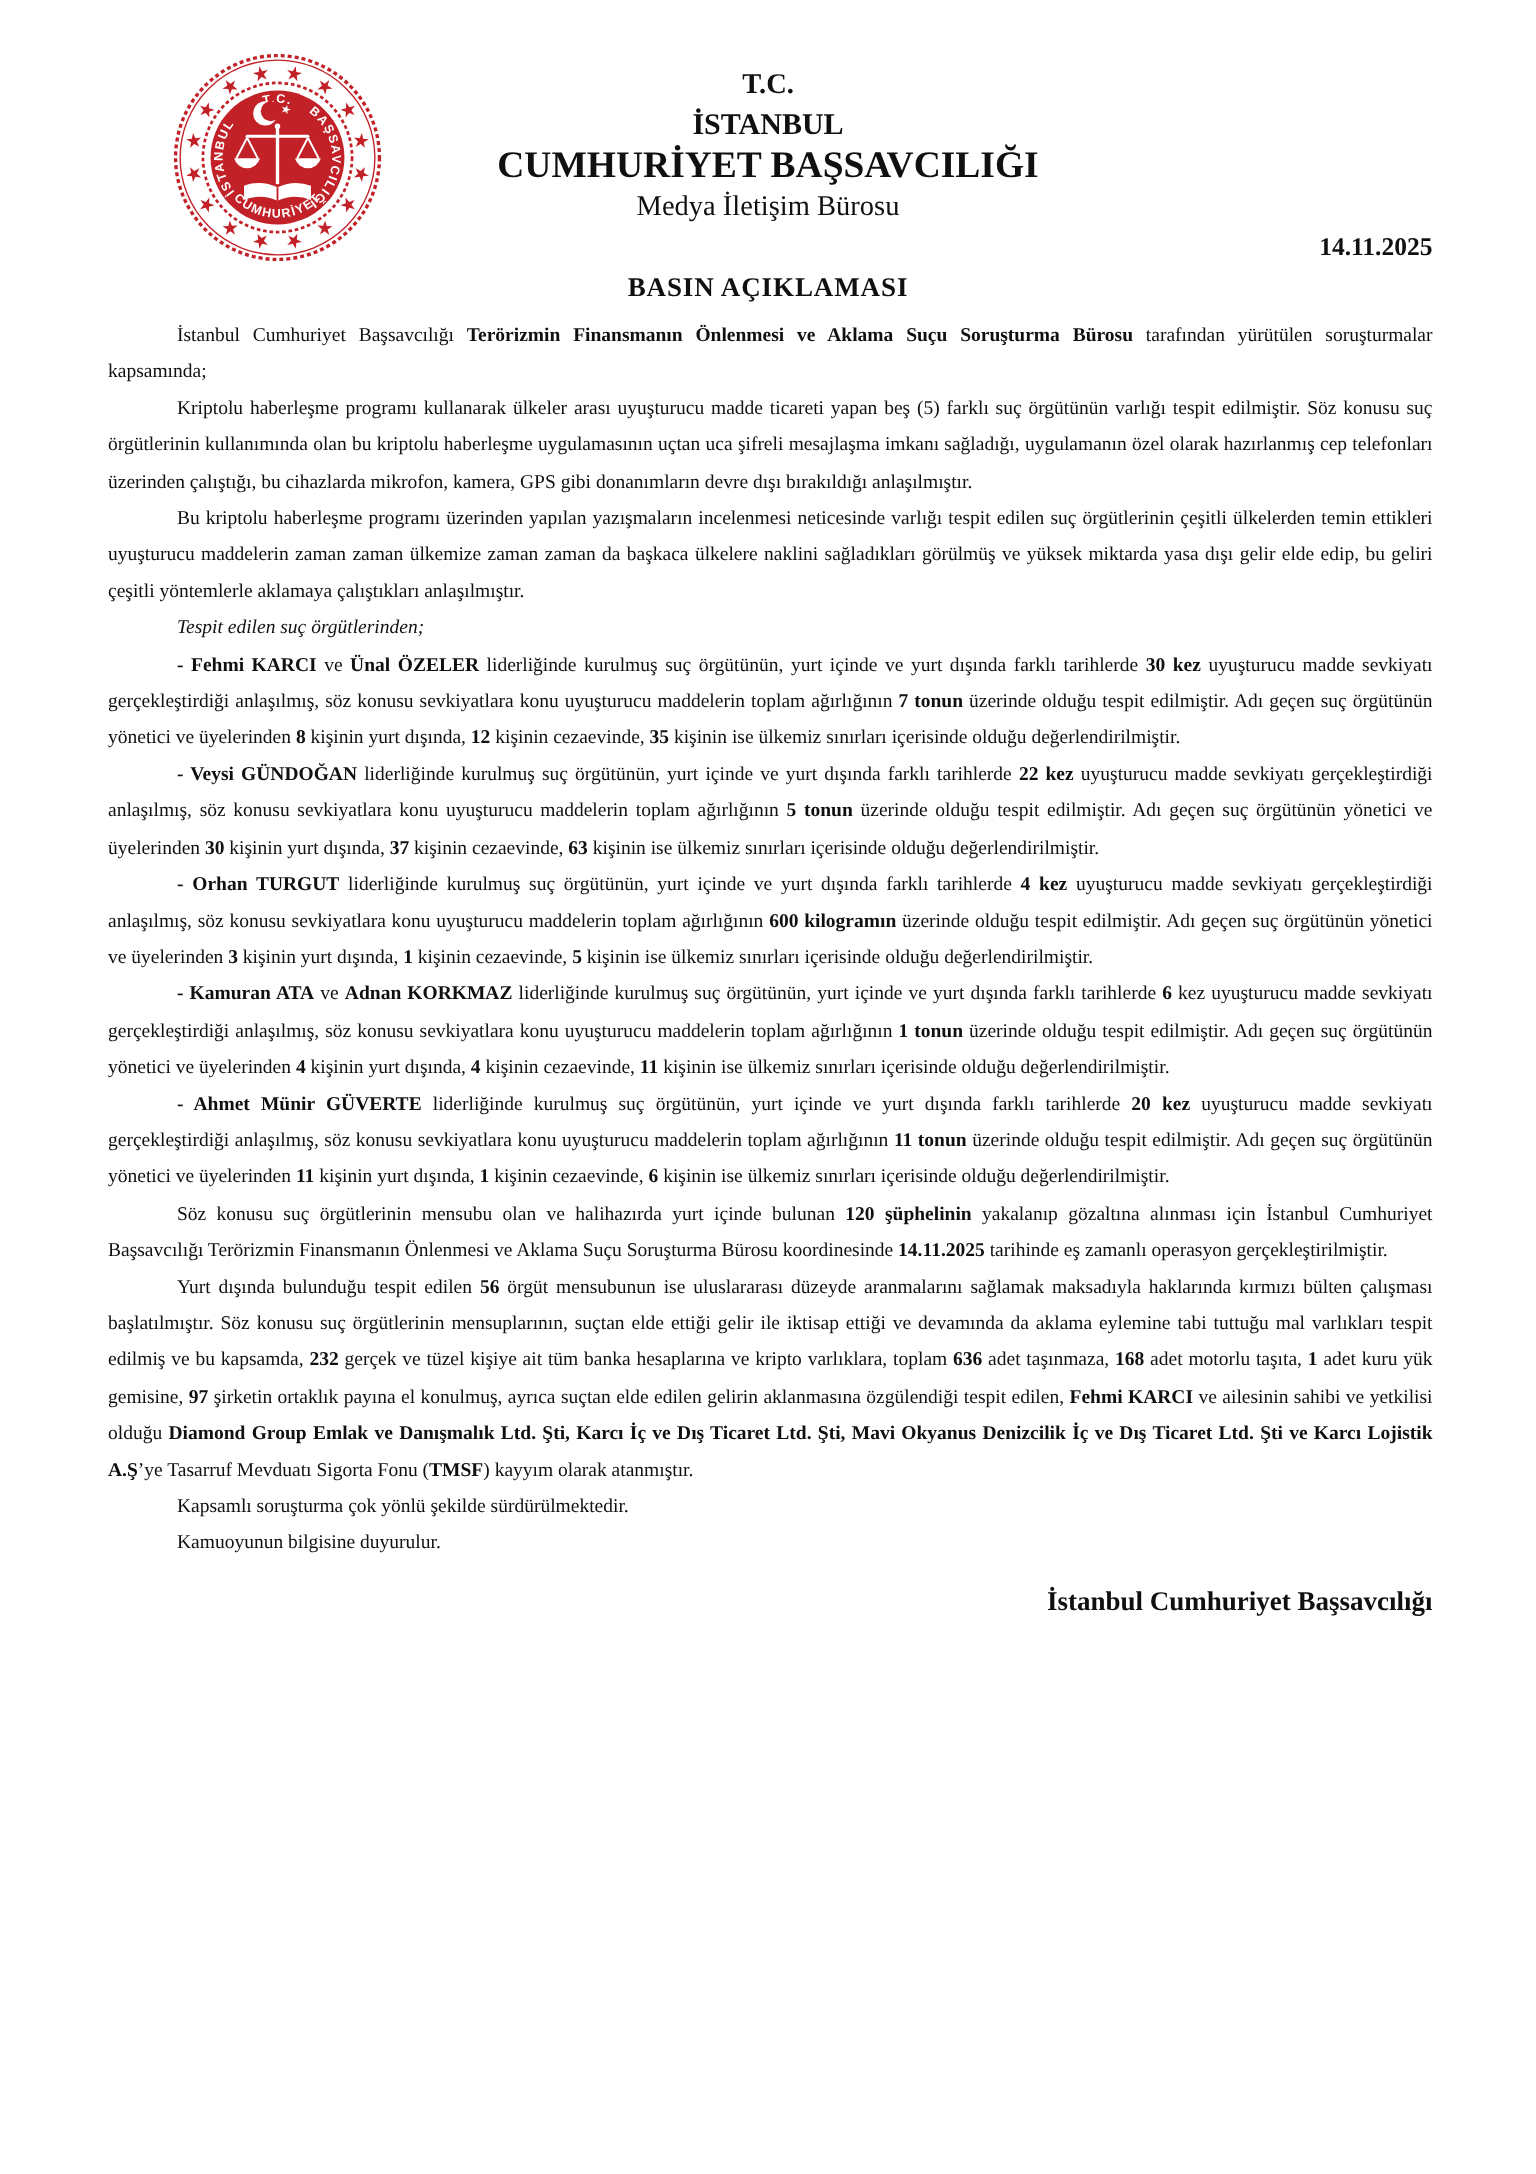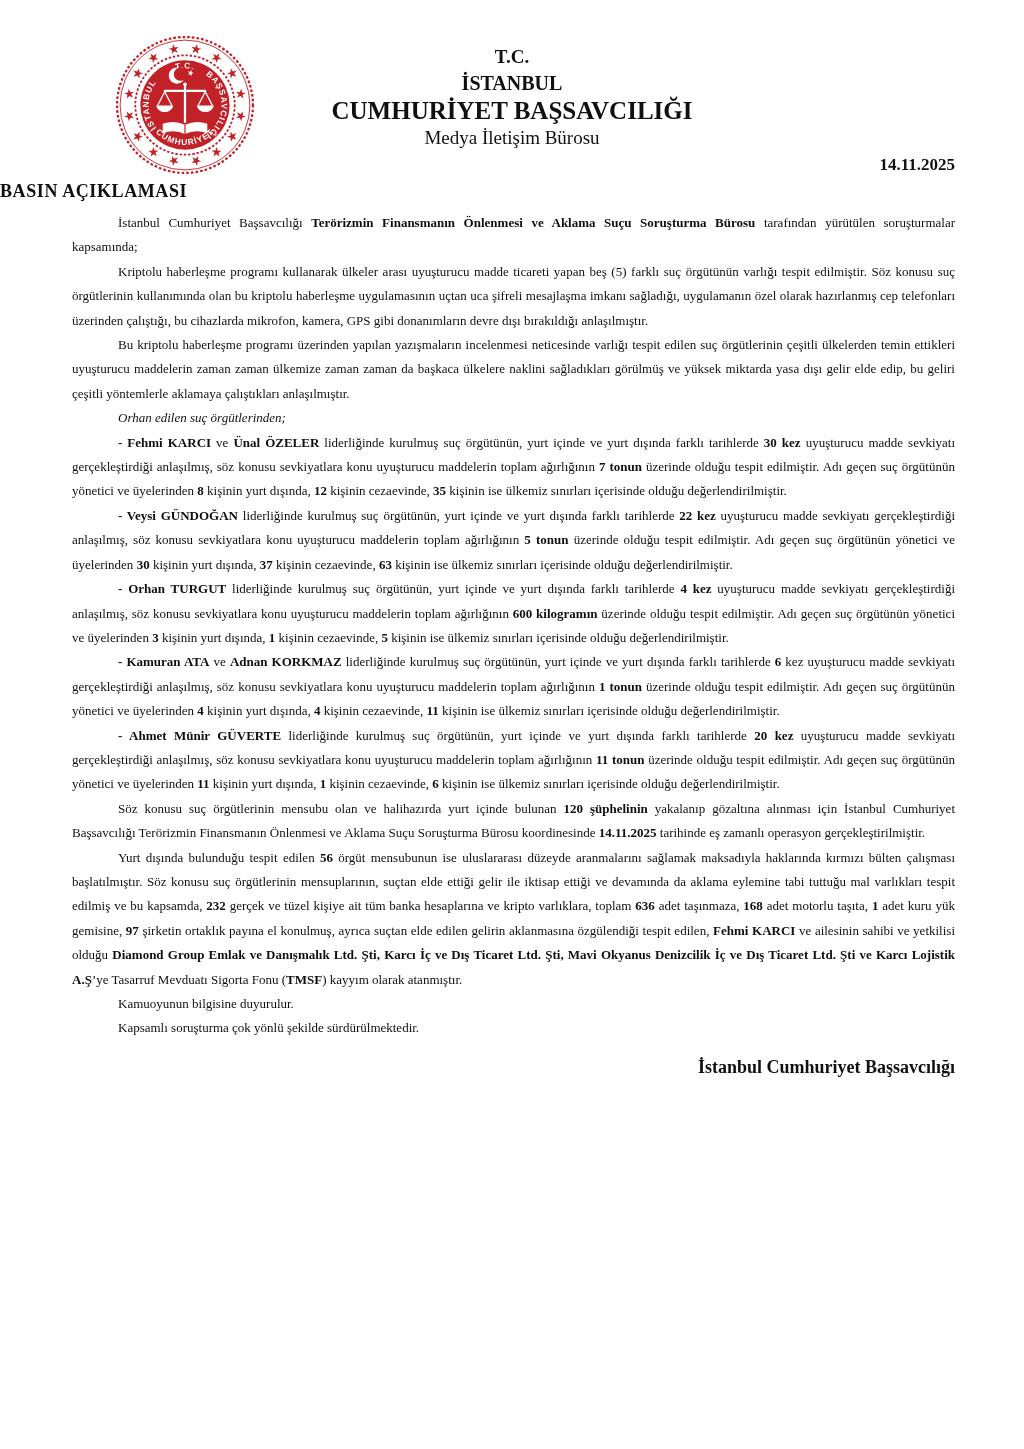--- a/index.html
+++ b/index.html
@@ -15,21 +15,21 @@
   .seal .red-fill{fill:var(--seal-red,#c22128);}
   .seal .white-fill{fill:#ffffff;}
   .seal .white-stroke{stroke:#ffffff;fill:none;}
   .seal text{font-family:"Liberation Sans","DejaVu Sans",sans-serif;font-weight:bold;fill:#ffffff;}
   .h-center{text-align:center;}
   .h-tc{font-size:19px;font-weight:700;line-height:26px;}
   .h-city{font-size:20px;font-weight:700;line-height:27px;}
   .h-office{font-size:25px;font-weight:700;line-height:28px;}
   .h-bureau{font-size:19px;font-weight:400;line-height:26px;}
   .date-line{text-align:right;padding-right:69px;font-weight:700;font-size:17px;line-height:22px;margin-top:3px;}
-  .doc-title{text-align:left;font-weight:700;font-size:18px;letter-spacing:.6px;margin-top:5px;}
+  .doc-title{text-align:center;font-weight:700;font-size:18px;letter-spacing:.6px;margin-top:5px;}
   
   .body{padding:9px 69px 0 72px;font-size:13px;line-height:24.4px;text-align:justify;}
   .para{margin:0;text-indent:46px;}
   .italic{font-style:italic;}
   
   .signature{margin-top:16px;padding-right:69px;text-align:right;font-weight:700;font-size:18px;}
 </style>
 </head>
 <body>
 
@@ -112,29 +112,29 @@
 
     <div class="date-line">14.11.2025</div>
 
     <div class="doc-title">BASIN AÇIKLAMASI</div>
   </div>
 
   <main class="body">
       <p class="para"><span>İstanbul Cumhuriyet Başsavcılığı </span><b>Terörizmin Finansmanın Önlenmesi ve Aklama Suçu Soruşturma Bürosu</b><span> tarafından yürütülen soruşturmalar kapsamında;</span></p>
       <p class="para"><span>Kriptolu haberleşme programı kullanarak ülkeler arası uyuşturucu madde ticareti yapan beş (5) farklı suç örgütünün varlığı tespit edilmiştir. Söz konusu suç örgütlerinin kullanımında olan bu kriptolu haberleşme uygulamasının uçtan uca şifreli mesajlaşma imkanı sağladığı, uygulamanın özel olarak hazırlanmış cep telefonları üzerinden çalıştığı, bu cihazlarda mikrofon, kamera, GPS gibi donanımların devre dışı bırakıldığı anlaşılmıştır.</span></p>
       <p class="para"><span>Bu kriptolu haberleşme programı üzerinden yapılan yazışmaların incelenmesi neticesinde varlığı tespit edilen suç örgütlerinin çeşitli ülkelerden temin ettikleri uyuşturucu maddelerin zaman zaman ülkemize zaman zaman da başkaca ülkelere naklini sağladıkları görülmüş ve yüksek miktarda yasa dışı gelir elde edip, bu geliri çeşitli yöntemlerle aklamaya çalıştıkları anlaşılmıştır.</span></p>
-      <p class="para italic"><span class="italic">Orhan edilen suç örgütlerinden;</span></p>
+      <p class="para italic"><span class="italic">Tespit edilen suç örgütlerinden;</span></p>
       <p class="para"><b>- Fehmi KARCI</b><span> ve </span><b>Ünal ÖZELER</b><span> liderliğinde kurulmuş suç örgütünün, yurt içinde ve yurt dışında farklı tarihlerde </span><b>30 kez</b><span> uyuşturucu madde sevkiyatı gerçekleştirdiği anlaşılmış, söz konusu sevkiyatlara konu uyuşturucu maddelerin toplam ağırlığının </span><b>7 tonun</b><span> üzerinde olduğu tespit edilmiştir. Adı geçen suç örgütünün yönetici ve üyelerinden </span><b>8</b><span> kişinin yurt dışında, </span><b>12</b><span> kişinin cezaevinde, </span><b>35</b><span> kişinin ise ülkemiz sınırları içerisinde olduğu değerlendirilmiştir.</span></p>
       <p class="para"><b>- Veysi GÜNDOĞAN</b><span> liderliğinde kurulmuş suç örgütünün, yurt içinde ve yurt dışında farklı tarihlerde </span><b>22 kez</b><span> uyuşturucu madde sevkiyatı gerçekleştirdiği anlaşılmış, söz konusu sevkiyatlara konu uyuşturucu maddelerin toplam ağırlığının </span><b>5 tonun</b><span> üzerinde olduğu tespit edilmiştir. Adı geçen suç örgütünün yönetici ve üyelerinden </span><b>30</b><span> kişinin yurt dışında, </span><b>37</b><span> kişinin cezaevinde, </span><b>63</b><span> kişinin ise ülkemiz sınırları içerisinde olduğu değerlendirilmiştir.</span></p>
       <p class="para"><b>- Orhan TURGUT</b><span> liderliğinde kurulmuş suç örgütünün, yurt içinde ve yurt dışında farklı tarihlerde </span><b>4 kez</b><span> uyuşturucu madde sevkiyatı gerçekleştirdiği anlaşılmış, söz konusu sevkiyatlara konu uyuşturucu maddelerin toplam ağırlığının </span><b>600 kilogramın</b><span> üzerinde olduğu tespit edilmiştir. Adı geçen suç örgütünün yönetici ve üyelerinden </span><b>3</b><span> kişinin yurt dışında, </span><b>1</b><span> kişinin cezaevinde, </span><b>5</b><span> kişinin ise ülkemiz sınırları içerisinde olduğu değerlendirilmiştir.</span></p>
       <p class="para"><b>- Kamuran ATA</b><span> ve </span><b>Adnan KORKMAZ</b><span> liderliğinde kurulmuş suç örgütünün, yurt içinde ve yurt dışında farklı tarihlerde </span><b>6</b><span> kez uyuşturucu madde sevkiyatı gerçekleştirdiği anlaşılmış, söz konusu sevkiyatlara konu uyuşturucu maddelerin toplam ağırlığının </span><b>1 tonun</b><span> üzerinde olduğu tespit edilmiştir. Adı geçen suç örgütünün yönetici ve üyelerinden </span><b>4</b><span> kişinin yurt dışında, </span><b>4</b><span> kişinin cezaevinde, </span><b>11</b><span> kişinin ise ülkemiz sınırları içerisinde olduğu değerlendirilmiştir.</span></p>
       <p class="para"><b>- Ahmet Münir GÜVERTE</b><span> liderliğinde kurulmuş suç örgütünün, yurt içinde ve yurt dışında farklı tarihlerde </span><b>20 kez</b><span> uyuşturucu madde sevkiyatı gerçekleştirdiği anlaşılmış, söz konusu sevkiyatlara konu uyuşturucu maddelerin toplam ağırlığının </span><b>11 tonun</b><span> üzerinde olduğu tespit edilmiştir. Adı geçen suç örgütünün yönetici ve üyelerinden </span><b>11</b><span> kişinin yurt dışında, </span><b>1</b><span> kişinin cezaevinde, </span><b>6</b><span> kişinin ise ülkemiz sınırları içerisinde olduğu değerlendirilmiştir.</span></p>
       <p class="para"><span>Söz konusu suç örgütlerinin mensubu olan ve halihazırda yurt içinde bulunan </span><b>120 şüphelinin</b><span> yakalanıp gözaltına alınması için İstanbul Cumhuriyet Başsavcılığı Terörizmin Finansmanın Önlenmesi ve Aklama Suçu Soruşturma Bürosu koordinesinde </span><b>14.11.2025</b><span> tarihinde eş zamanlı operasyon gerçekleştirilmiştir.</span></p>
       <p class="para"><span>Yurt dışında bulunduğu tespit edilen </span><b>56</b><span> örgüt mensubunun ise uluslararası düzeyde aranmalarını sağlamak maksadıyla haklarında kırmızı bülten çalışması başlatılmıştır. Söz konusu suç örgütlerinin mensuplarının, suçtan elde ettiği gelir ile iktisap ettiği ve devamında da aklama eylemine tabi tuttuğu mal varlıkları tespit edilmiş ve bu kapsamda, </span><b>232</b><span> gerçek ve tüzel kişiye ait tüm banka hesaplarına ve kripto varlıklara, toplam </span><b>636</b><span> adet taşınmaza, </span><b>168</b><span> adet motorlu taşıta, </span><b>1</b><span> adet kuru yük gemisine, </span><b>97</b><span> şirketin ortaklık payına el konulmuş, ayrıca suçtan elde edilen gelirin aklanmasına özgülendiği tespit edilen, </span><b>Fehmi KARCI</b><span> ve ailesinin sahibi ve yetkilisi olduğu </span><b>Diamond Group Emlak ve Danışmalık Ltd. Şti, Karcı İç ve Dış Ticaret Ltd. Şti, Mavi Okyanus Denizcilik İç ve Dış Ticaret Ltd. Şti ve Karcı Lojistik A.Ş</b><span>’ye Tasarruf Mevduatı Sigorta Fonu (</span><b>TMSF</b><span>) kayyım olarak atanmıştır.</span></p>
+      <p class="para"><span>Kapsamlı soruşturma çok yönlü şekilde sürdürülmektedir.</span></p>
       <p class="para"><span>Kamuoyunun bilgisine duyurulur.</span></p>
-      <p class="para"><span>Kapsamlı soruşturma çok yönlü şekilde sürdürülmektedir.</span></p>
     </main>
 
   <footer>
     <div class="signature">İstanbul Cumhuriyet Başsavcılığı</div>
   </footer>
 
 </div>
 
 </body></html>

